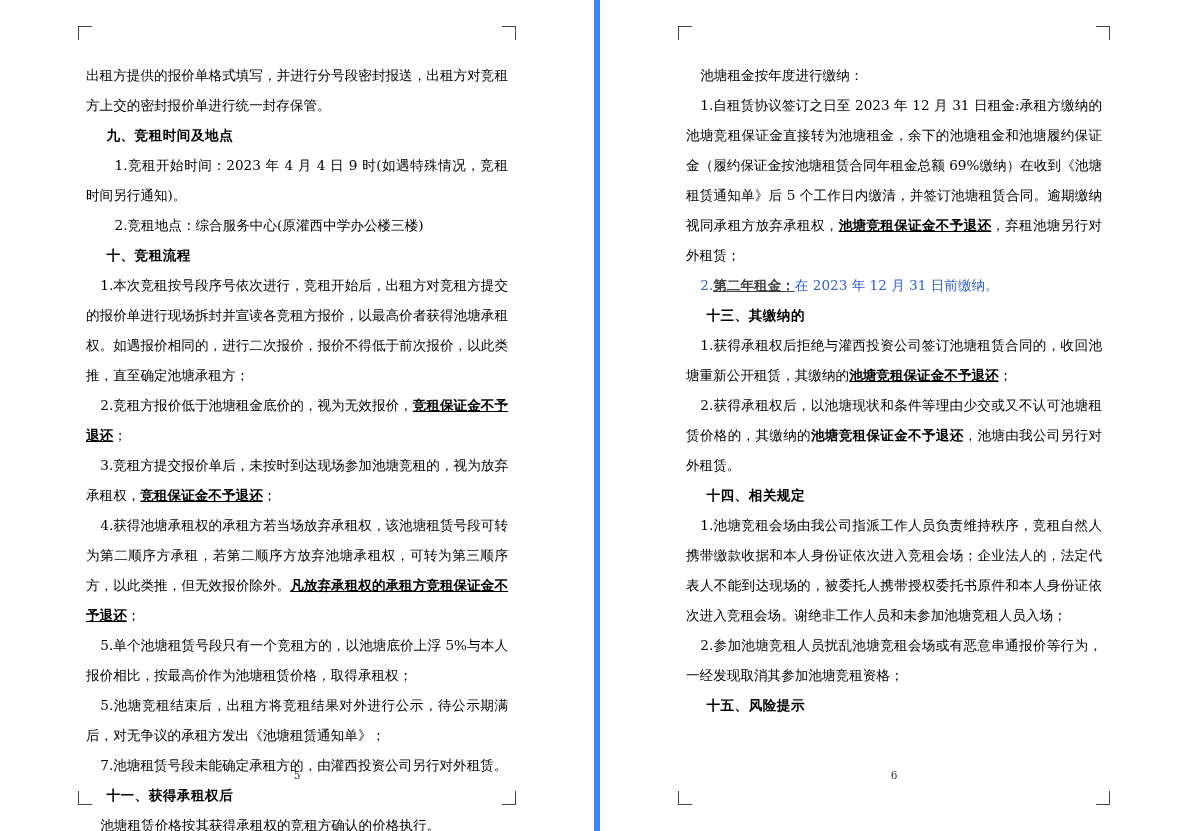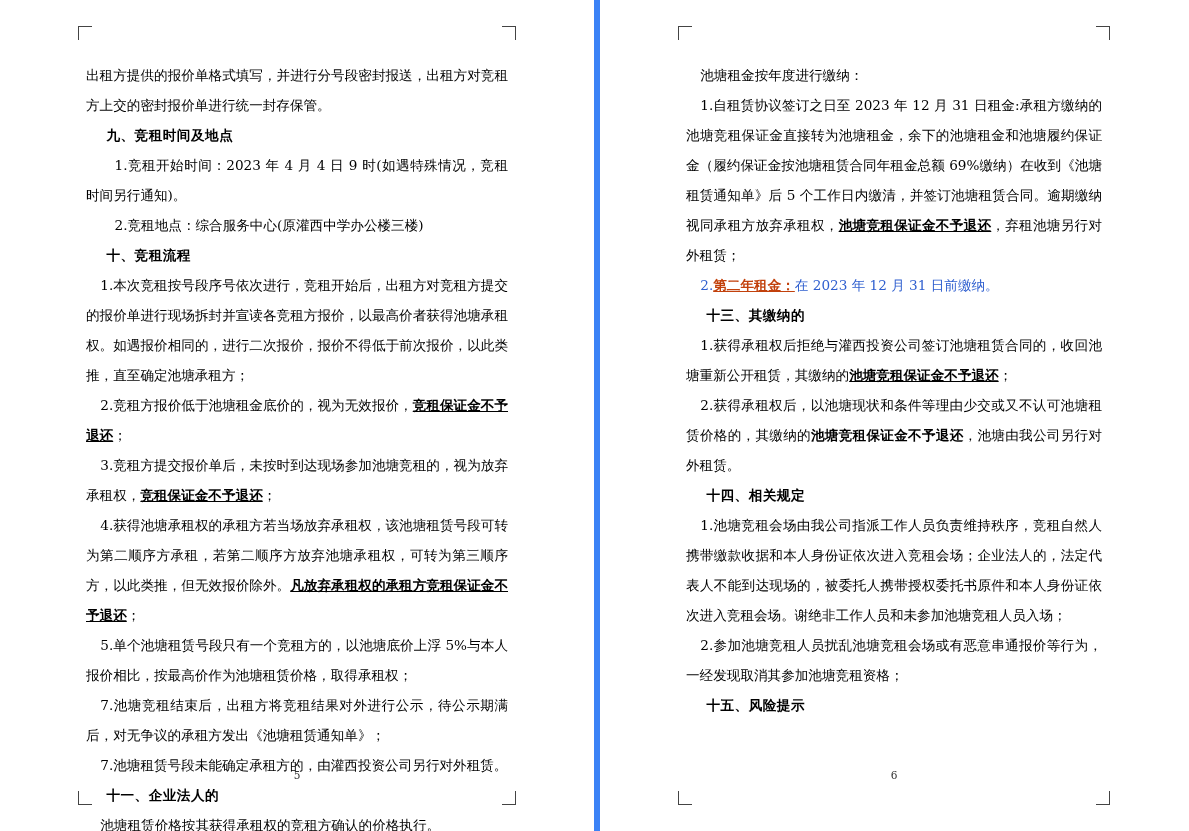--- a/index.html
+++ b/index.html
@@ -54,21 +54,21 @@
   .indent1 { text-indent: 1.05em; }
   .indent2 { text-indent: 2.1em; }
   .heading {
     text-indent: 1.5em;
     font-weight: bold;
     letter-spacing: 0.5px;
   }
   .u { text-decoration: underline; font-weight: bold; }
   .bold { font-weight: bold; }
   .blue { color: #2f5fcf; }
-  .blue .u { color: #c2410c; }
+  .blue .u { color: #404040; }
 
   .pagenum {
     position: absolute;
     bottom: 50px;
     left: 0; right: 0;
     text-align: center;
     font-size: 10.5px;
     color: #333;
     font-family: "DejaVu Serif", "Liberation Serif", serif;
   }
@@ -87,23 +87,23 @@
         <p class=""><span>出租方提供的报价单格式填写，并进行分号段密封报送，出租方对竞租方上交的密封报价单进行统一封存保管。</span></p>
         <p class="heading"><span class="bold">九、竞租时间及地点</span></p>
         <p class="indent2"><span>1.竞租开始时间：2023 年 4 月 4 日 9 时(如遇特殊情况，竞租时间另行通知)。</span></p>
         <p class="indent2"><span>2.竞租地点：综合服务中心(原灌西中学办公楼三楼)</span></p>
         <p class="heading"><span class="bold">十、竞租流程</span></p>
         <p class="indent1"><span>1.本次竞租按号段序号依次进行，竞租开始后，出租方对竞租方提交的报价单进行现场拆封并宣读各竞租方报价，以最高价者获得池塘承租权。如遇报价相同的，进行二次报价，报价不得低于前次报价，以此类推，直至确定池塘承租方；</span></p>
         <p class="indent1"><span>2.竞租方报价低于池塘租金底价的，视为无效报价，</span><span class="u">竞租保证金不予退还</span><span>；</span></p>
         <p class="indent1"><span>3.竞租方提交报价单后，未按时到达现场参加池塘竞租的，视为放弃承租权，</span><span class="u">竞租保证金不予退还</span><span>；</span></p>
         <p class="indent1"><span>4.获得池塘承租权的承租方若当场放弃承租权，该池塘租赁号段可转为第二顺序方承租，若第二顺序方放弃池塘承租权，可转为第三顺序方，以此类推，但无效报价除外。</span><span class="u">凡放弃承租权的承租方竞租保证金不予退还</span><span>；</span></p>
         <p class="indent1"><span>5.单个池塘租赁号段只有一个竞租方的，以池塘底价上浮 5%与本人报价相比，按最高价作为池塘租赁价格，取得承租权；</span></p>
-        <p class="indent1"><span>7.池塘竞租结束后，出租方将竞租结果对外进行公示，待公示期满后，对无争议的承租方发出《池塘租赁通知单》；</span></p>
+        <p class="indent1"><span>5.池塘竞租结束后，出租方将竞租结果对外进行公示，待公示期满后，对无争议的承租方发出《池塘租赁通知单》；</span></p>
         <p class="indent1"><span>7.池塘租赁号段未能确定承租方的，由灌西投资公司另行对外租赁。</span></p>
-        <p class="heading"><span class="bold">十一、企业法人的</span></p>
+        <p class="heading"><span class="bold">十一、获得承租权后</span></p>
         <p class="indent1"><span>池塘租赁价格按其获得承租权的竞租方确认的价格执行。</span></p>
       </div>
     <div class="pagenum">5</div>
   </div>
 
   <div class="page right">
     <span class="crop tl"></span>
     <span class="crop tr"></span>
     <span class="crop bl"></span>
     <span class="crop br"></span>

